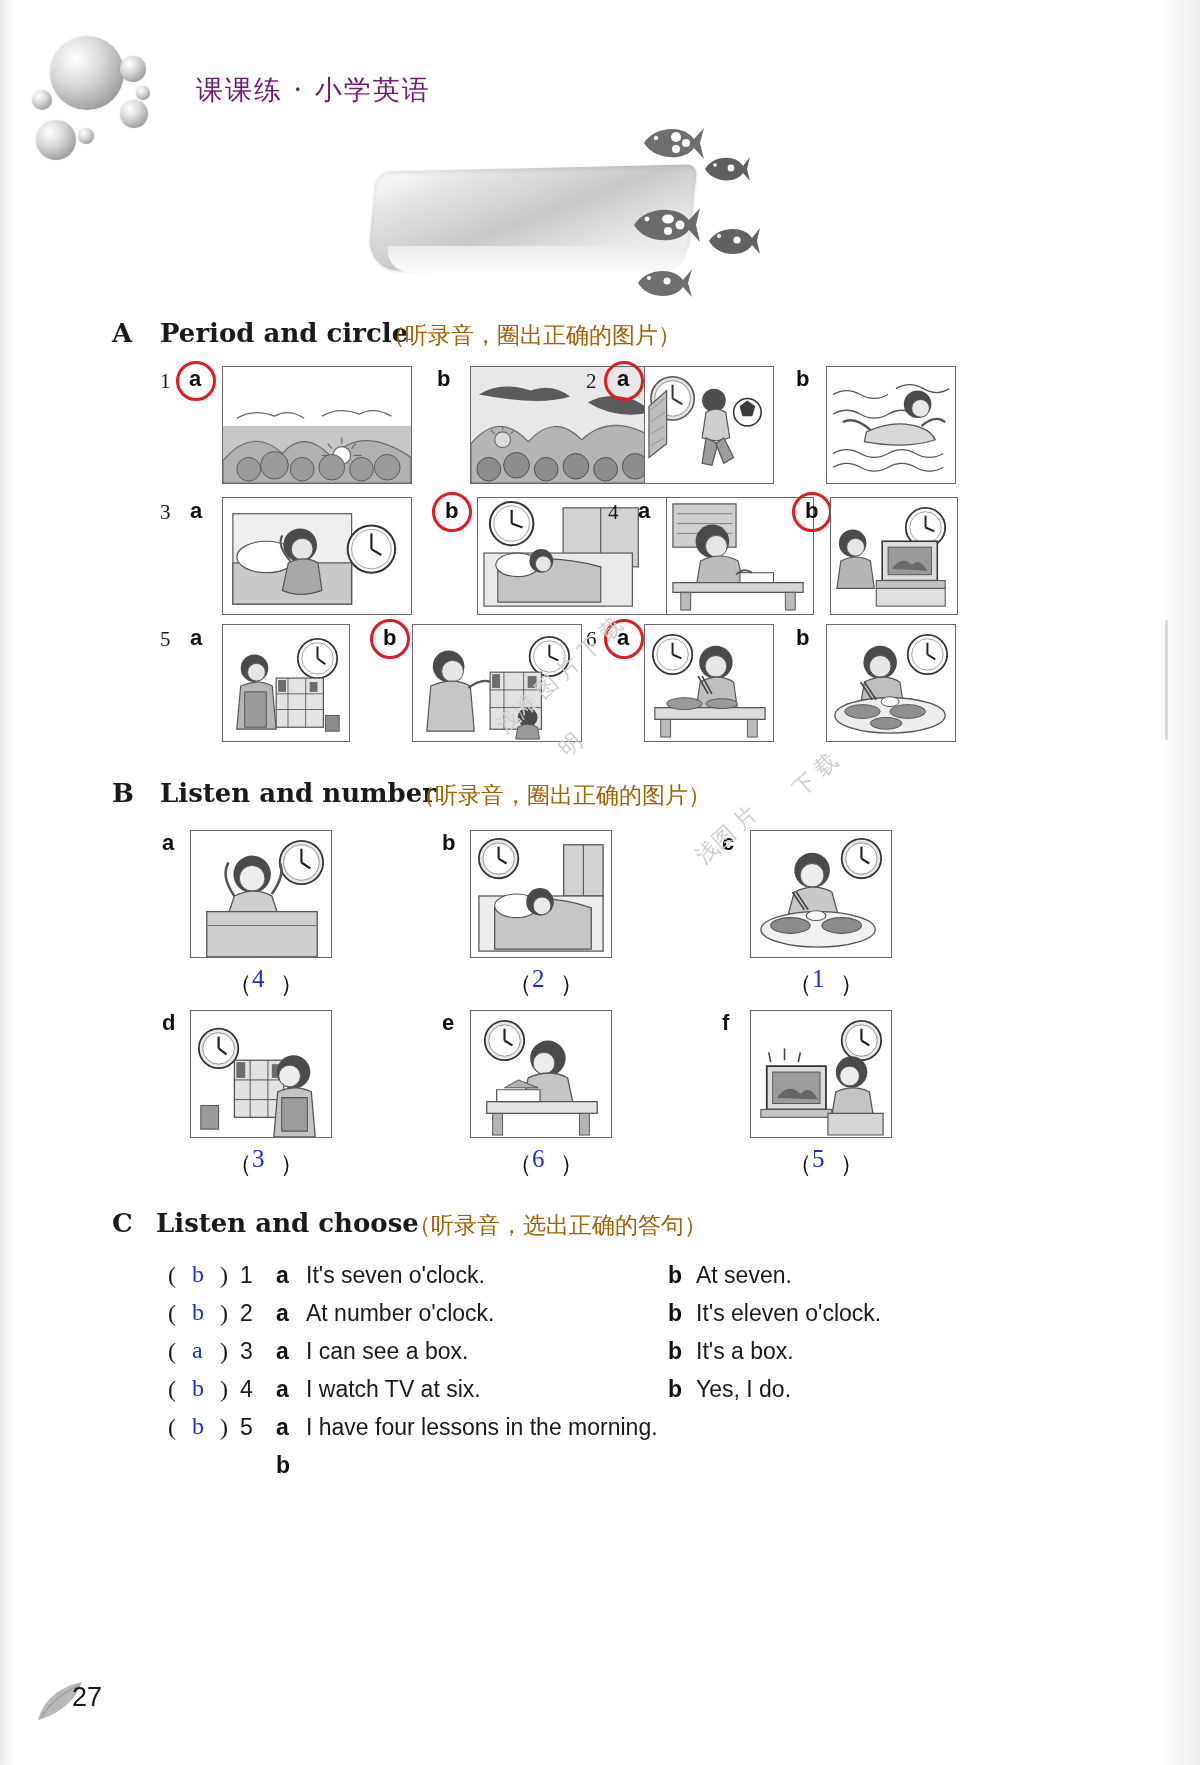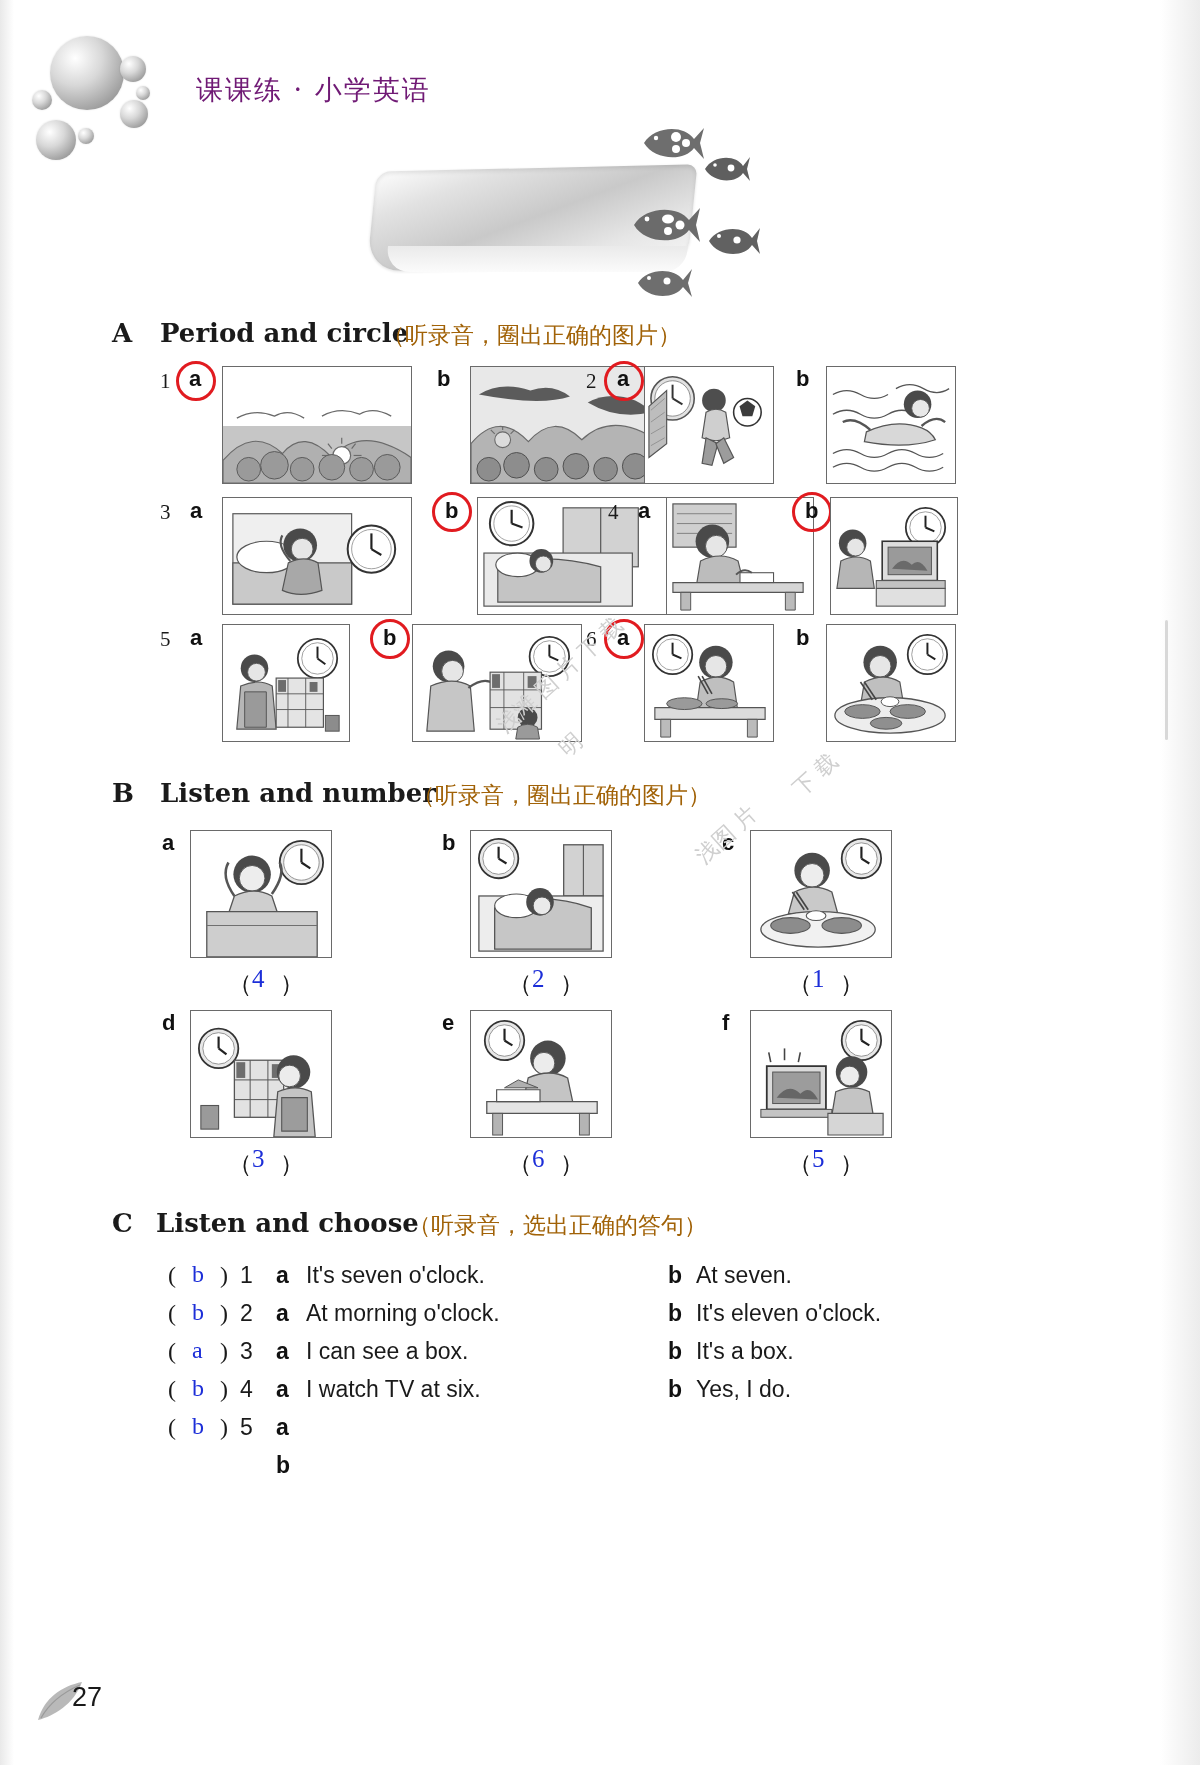--- a/index.html
+++ b/index.html
@@ -626,21 +626,21 @@
       <span class="c-b">b</span>
       <span class="c-btext">At seven.</span>
     </div>
 
     <div class="c-row" style="top:1300px;">
       <span class="c-par-l">(</span>
       <span class="c-ans">b</span>
       <span class="c-par-r" style="left:52px;">)</span>
       <span class="c-num">2</span>
       <span class="c-a">a</span>
-      <span class="c-atext">At morning o'clock.</span>
+      <span class="c-atext">At number o'clock.</span>
       <span class="c-b">b</span>
       <span class="c-btext">It's eleven o'clock.</span>
     </div>
 
     <div class="c-row" style="top:1338px;">
       <span class="c-par-l">(</span>
       <span class="c-ans">a</span>
       <span class="c-par-r" style="left:52px;">)</span>
       <span class="c-num">3</span>
       <span class="c-a">a</span>
@@ -659,20 +659,21 @@
       <span class="c-b">b</span>
       <span class="c-btext">Yes, I do.</span>
     </div>
 
     <div class="c-row" style="top:1414px;">
       <span class="c-par-l">(</span>
       <span class="c-ans">b</span>
       <span class="c-par-r" style="left:52px;">)</span>
       <span class="c-num">5</span>
       <span class="c-a">a</span>
+      <span class="c-atext">I have four lessons in the morning.</span>
     </div>
 
     <div class="c-row" style="top:1452px;">
       <span class="c-a">b</span>
     </div>
   </div>
 
   <div class="wm" style="left:480px;top:660px;">浅滩 图 片 下 载</div>
   <div class="wm" style="left:560px;top:730px;">明</div>
   <div class="wm" style="left:790px;top:760px;">下 载</div>

